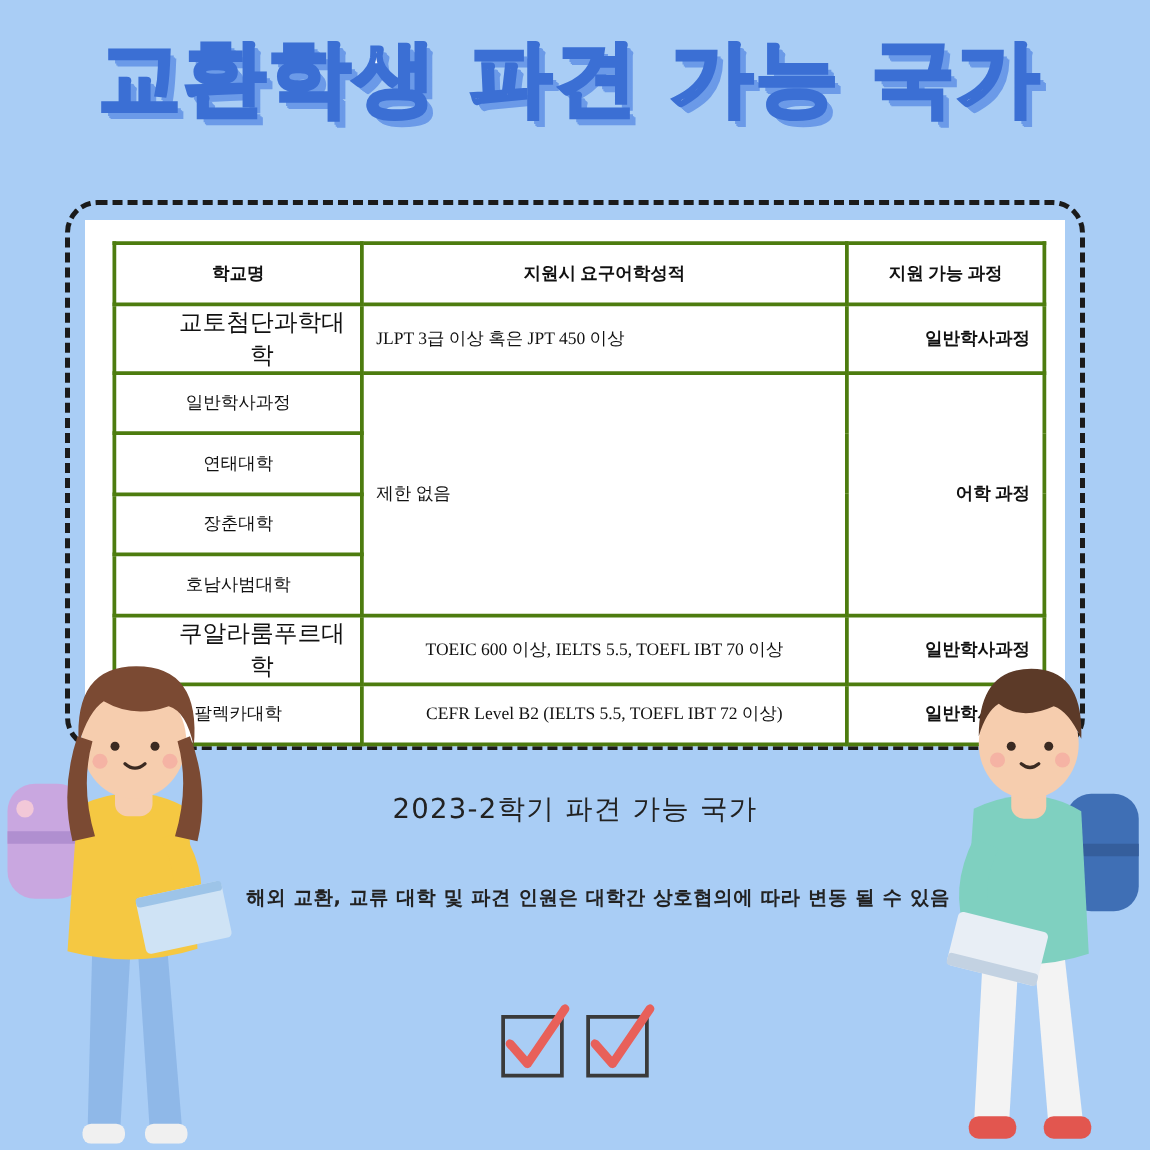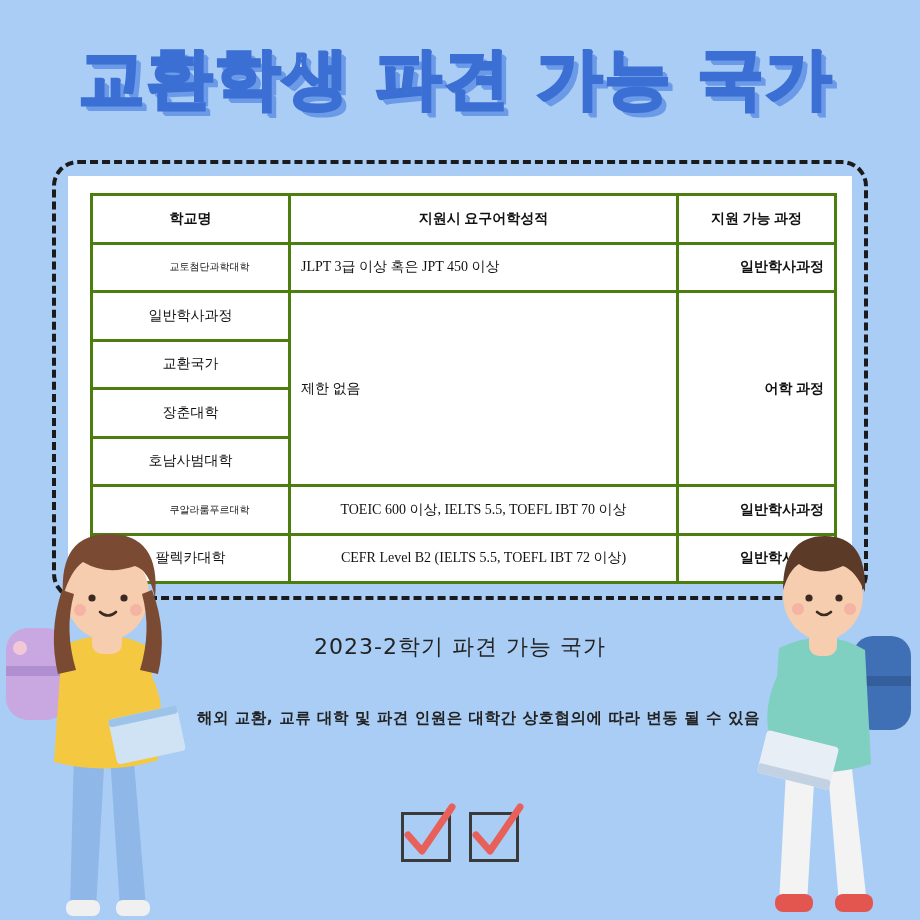--- a/index.html
+++ b/index.html
@@ -11,21 +11,21 @@
     height: 920px;
     background: #a9cdf5;
     font-family: "Liberation Sans", sans-serif;
     overflow: hidden;
     position: relative;
   }
 
   
   .title-wrap {
     position: absolute;
-    top: 34px;
+    top: 18px;
     left: 0;
     width: 912px;
     text-align: center;
   }
   .title {
     display: inline-block;
     font-family: "DejaVu Sans", sans-serif;
     font-size: 66px;
     font-weight: bold;
     letter-spacing: 2px;
@@ -86,21 +86,21 @@
     font-weight: bold;
     text-align: center;
     height: 43px;
   }
   td.school {
     text-align: center;
     font-family: "DejaVu Sans", sans-serif;
     font-size: 13.5px;
   }
   td.school.wide-name {
-    font-size: 10px;
+    font-size: 19px;
     padding-left: 48px;
   }
   td.req-left {
     text-align: left;
     vertical-align: top;
     padding-top: 9px;
     font-family: "DejaVu Sans", sans-serif;
     font-size: 13px;
   }
   td.req-center {
@@ -215,21 +215,21 @@
       <td class="school wide-name">교토첨단과학대학</td>
       <td class="req-left">JLPT 3급 이상 혹은 JPT 450 이상</td>
       <td class="course">일반학사과정</td>
     </tr>
     <tr>
       <td class="school">일반학사과정</td>
       <td class="req-left" rowspan="4">제한 없음</td>
       <td class="course course-top" rowspan="4">어학 과정</td>
     </tr>
     <tr>
-      <td class="school">교환국가</td>
+      <td class="school">연태대학</td>
     </tr>
     <tr>
       <td class="school">장춘대학</td>
     </tr>
     <tr>
       <td class="school">호남사범대학</td>
     </tr>
     <tr>
       <td class="school wide-name">쿠알라룸푸르대학</td>
       <td class="req-center">TOEIC 600 이상, IELTS 5.5, TOEFL IBT 70 이상</td>

